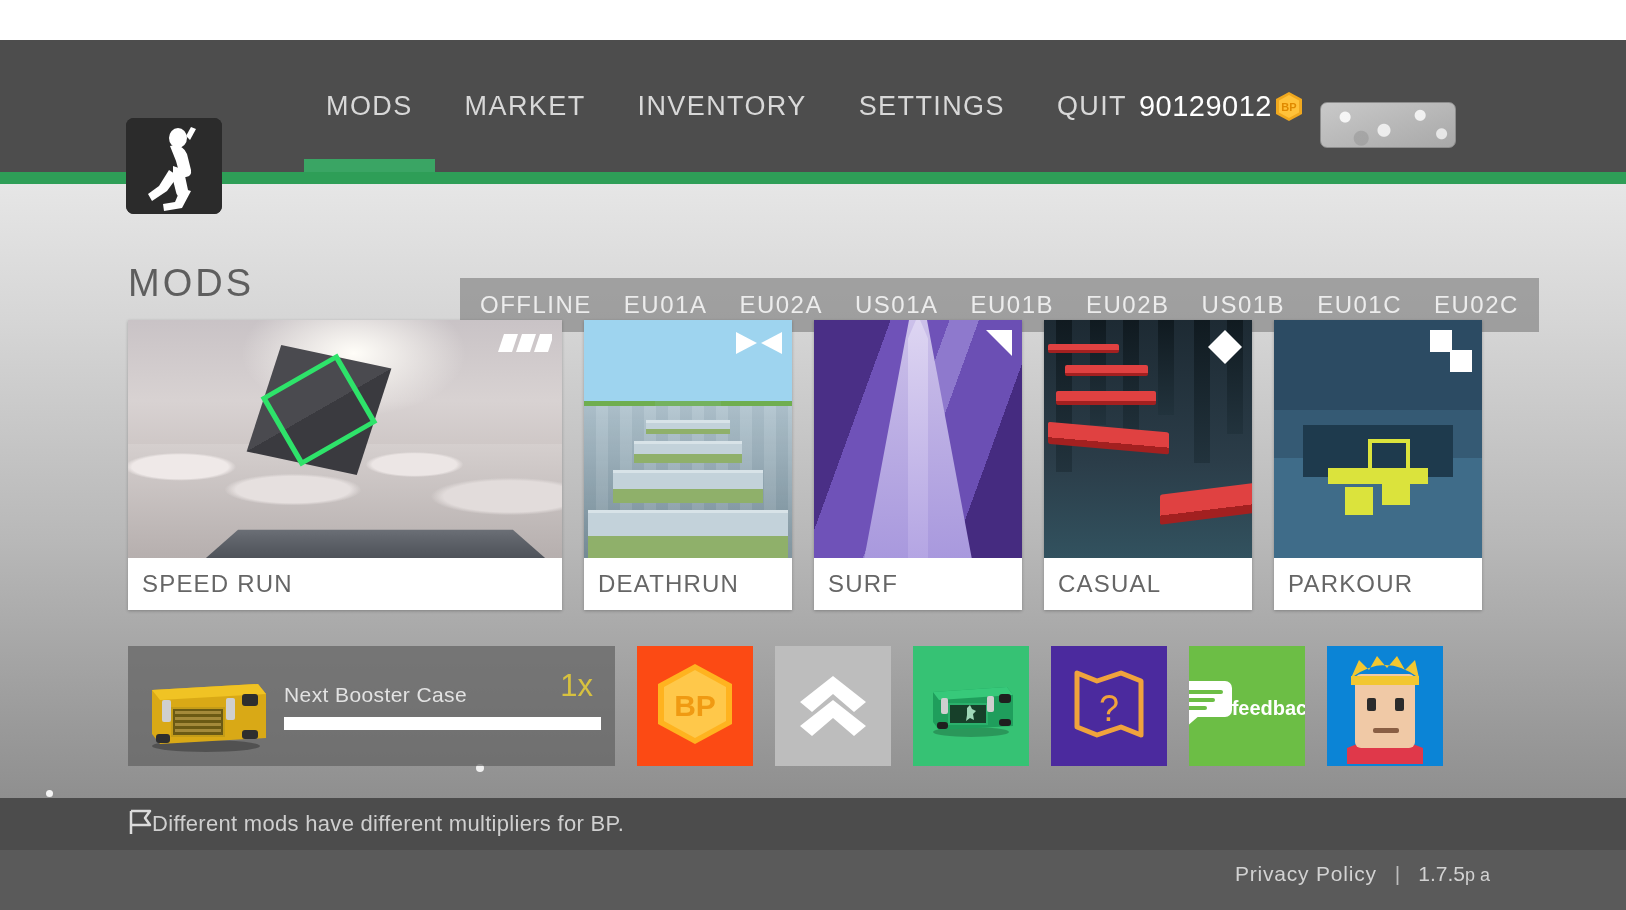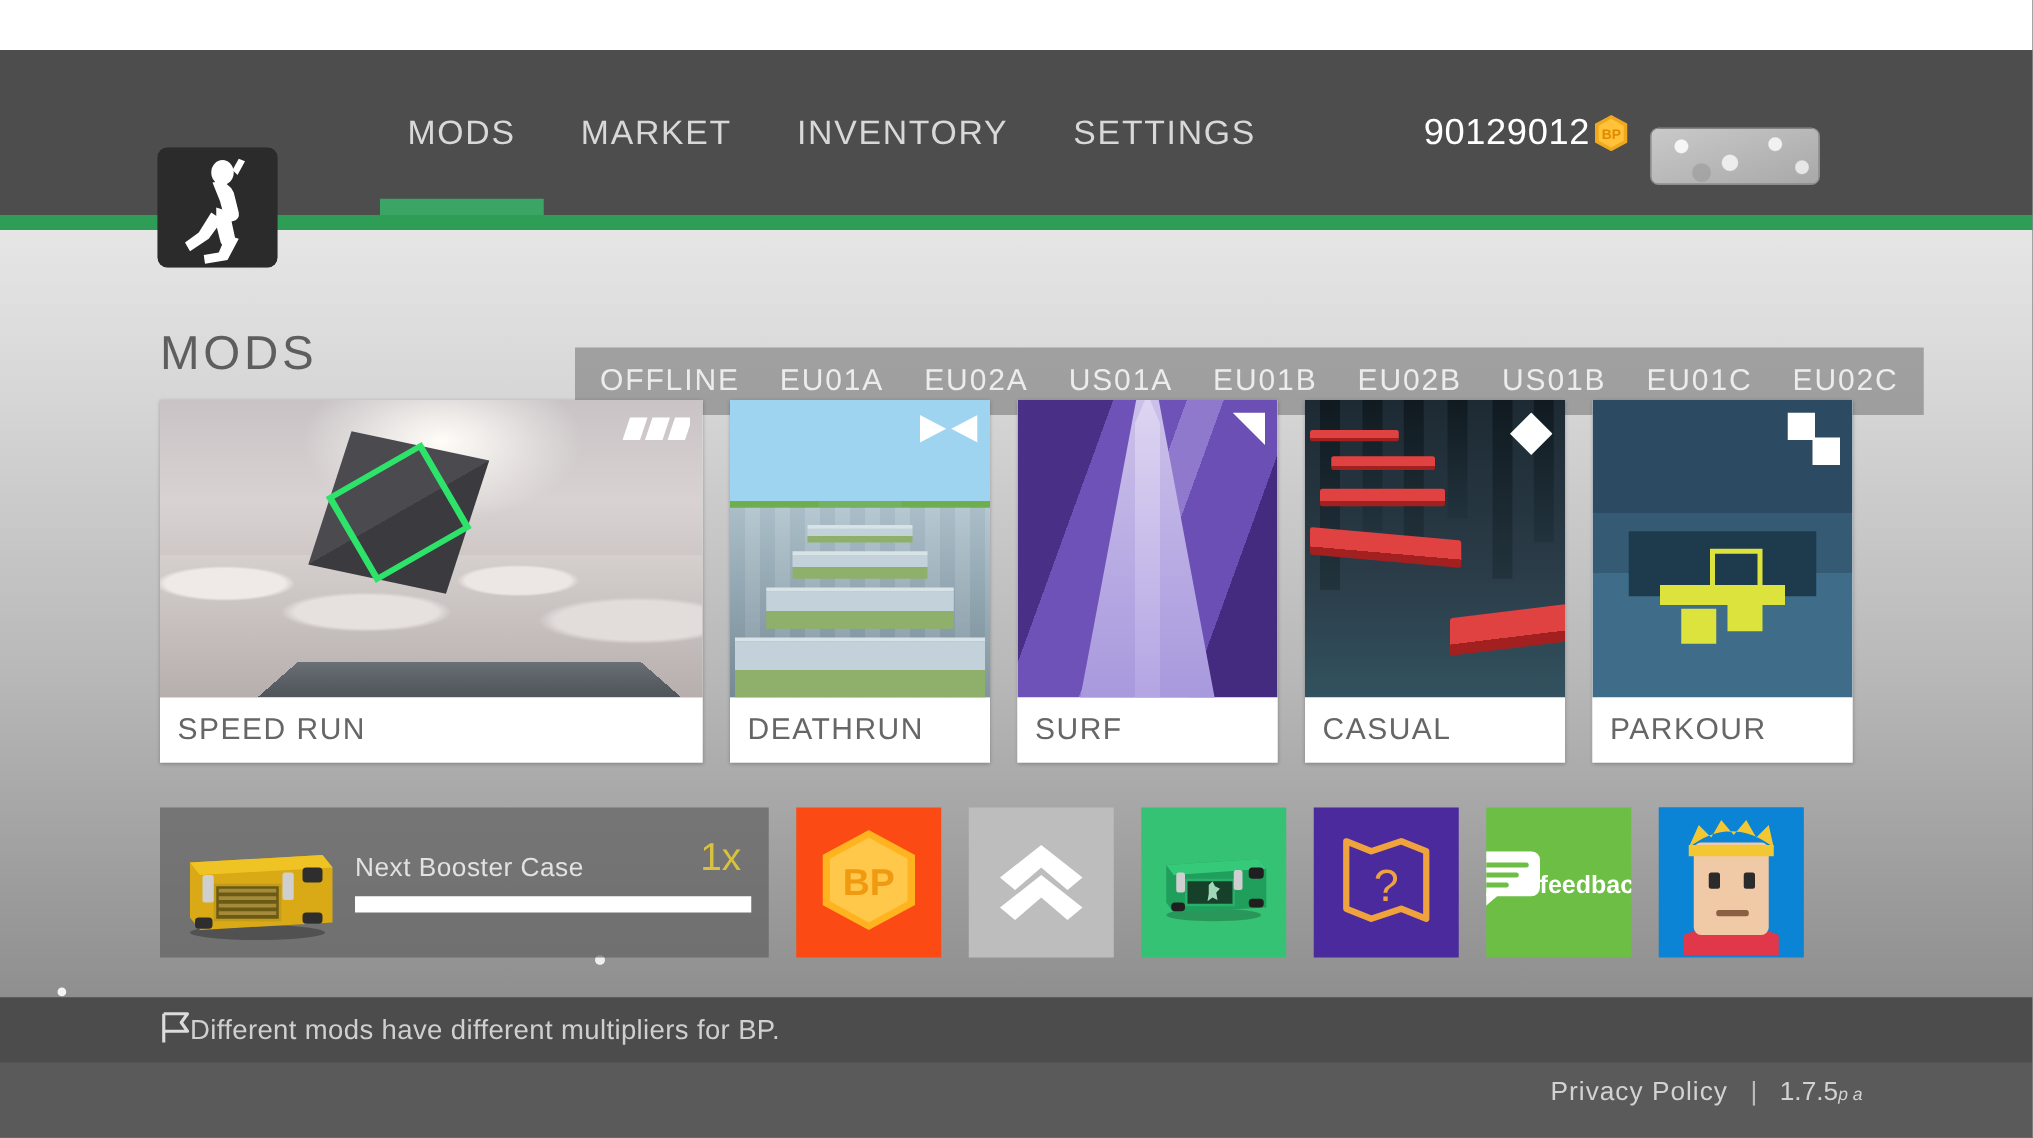--- a/index.html
+++ b/index.html
@@ -409,21 +409,21 @@
     font-weight: 300;
     letter-spacing: .8px;
     cursor: pointer;
   }
   .sep { color: #bdbdbd; font-size: 21px; }
   .version {
     color: #d2d2d2;
     font-size: 21px;
     font-weight: 300;
   }
-  .version small { font-size: 14px; font-style: italic; }
+  .version small { font-size: 18px; }
 
   .dust {
     position: absolute;
     left: 46px; top: 606px;
     width: 7px; height: 7px;
     border-radius: 50%;
     background: rgba(255,255,255,.9);
   }
   .dust2 {
     position: absolute;
@@ -444,20 +444,23 @@
         <span>MODS</span>
       </div>
       <div class="nav-item">
         <span>MARKET</span>
       </div>
       <div class="nav-item">
         <span>INVENTORY</span>
       </div>
       <div class="nav-item">
         <span>SETTINGS</span>
+      </div>
+      <div class="nav-item">
+        <span>QUIT</span>
       </div>
     </div>
 
     <div class="bp-wrap">
       <span class="bp-amount">90129012</span>
       <span class="bp-hex">
         <svg viewBox="0 0 26 29" width="26" height="29">
           <polygon points="13,0 26,7 26,22 13,29 0,22 0,7" fill="#f0a81e"></polygon>
           <polygon points="13,3 23,8.5 23,20.5 13,26 3,20.5 3,8.5" fill="#ffc23a"></polygon>
           <text x="13" y="19" font-size="11" font-family="Liberation Sans, sans-serif" font-weight="bold" fill="#e08a00" text-anchor="middle">BP</text>

